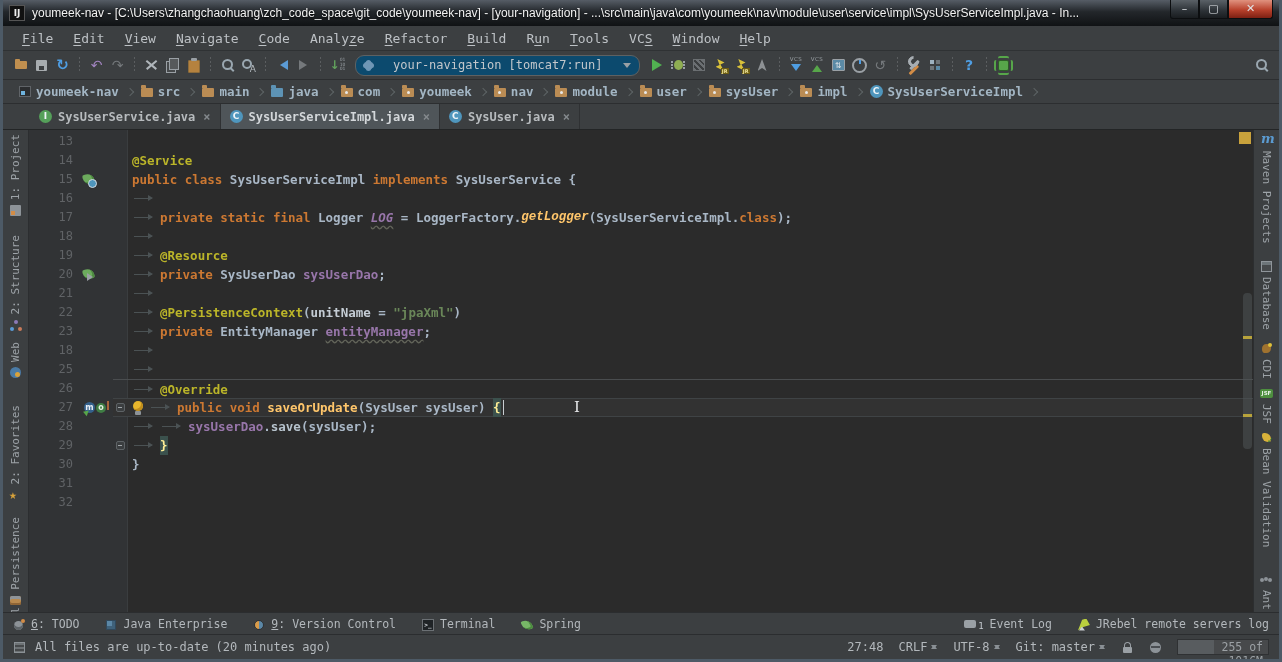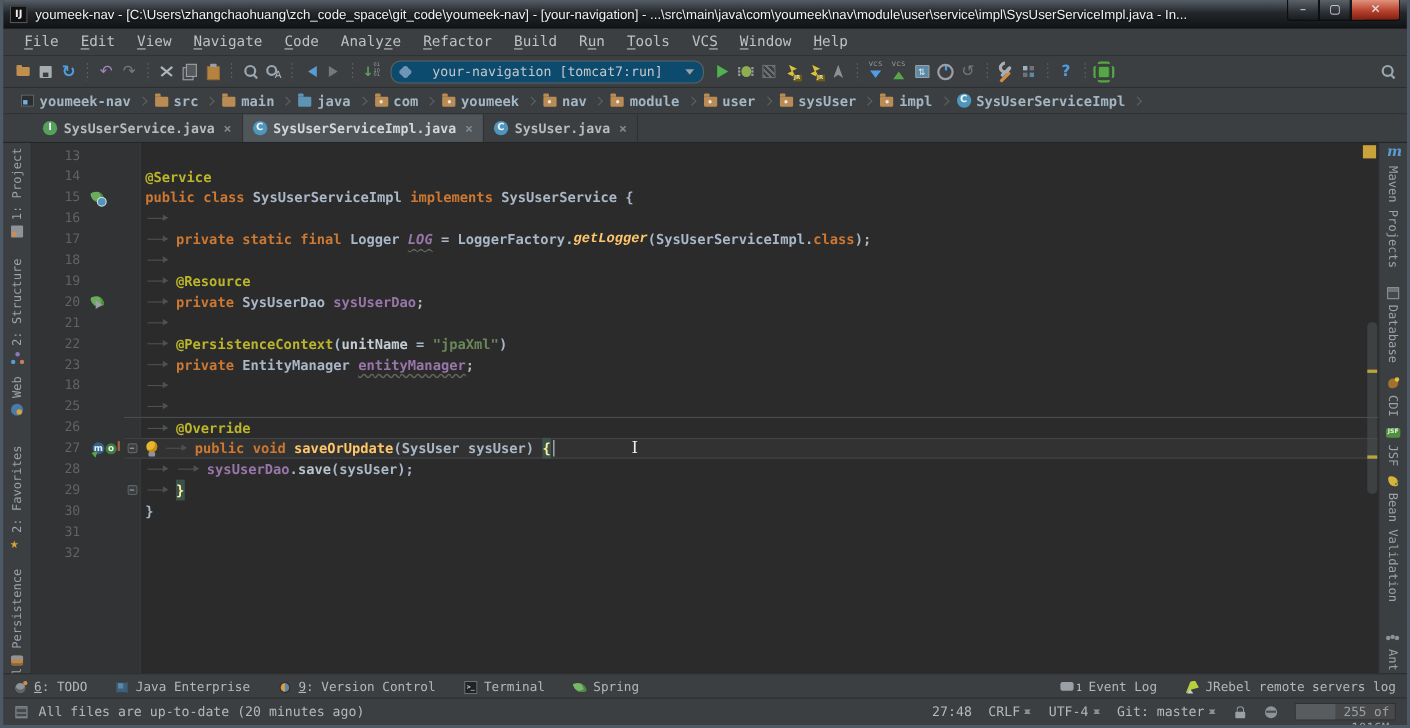--- a/index.html
+++ b/index.html
@@ -659,21 +659,21 @@
   </div>
 
   <div class="statusbar">
     <div class="sb-left">
       <span class="sti sti-update-window"></span>
       <span>All files are up-to-date (20 minutes ago)</span>
     </div>
     <div class="sb-right">
       <span>27:48</span>
       <span class="ud">CRLF</span>
-      <span class="ud">UTF-4</span>
+      <span class="ud">UTF-8</span>
       <span class="ud">Git: master</span>
       <span class="sti sti-lock"></span>
       <span class="sti sti-hector"></span>
       <span class="mem">
         <i class="used"></i>
         <b class="txt">255 of 1016M</b>
       </span>
     </div>
   </div>
 

